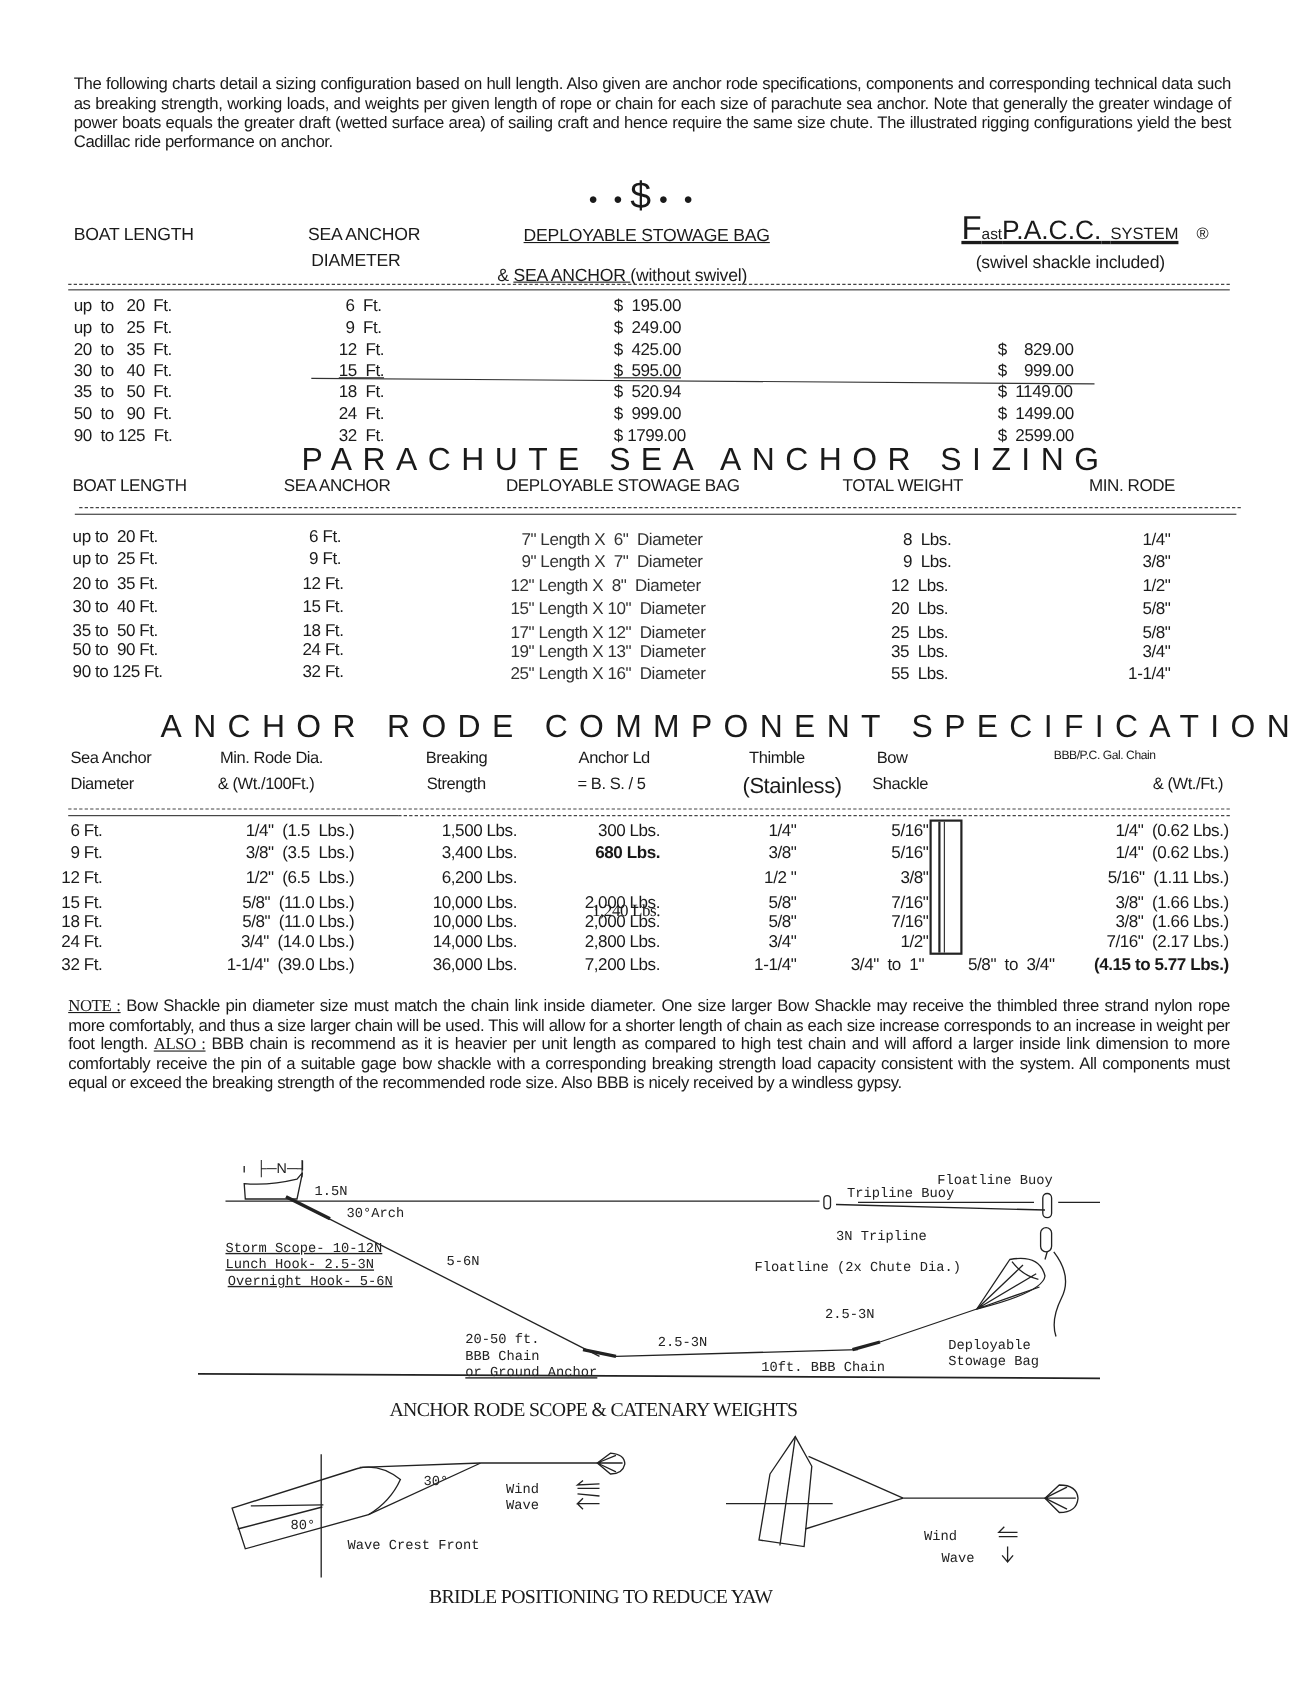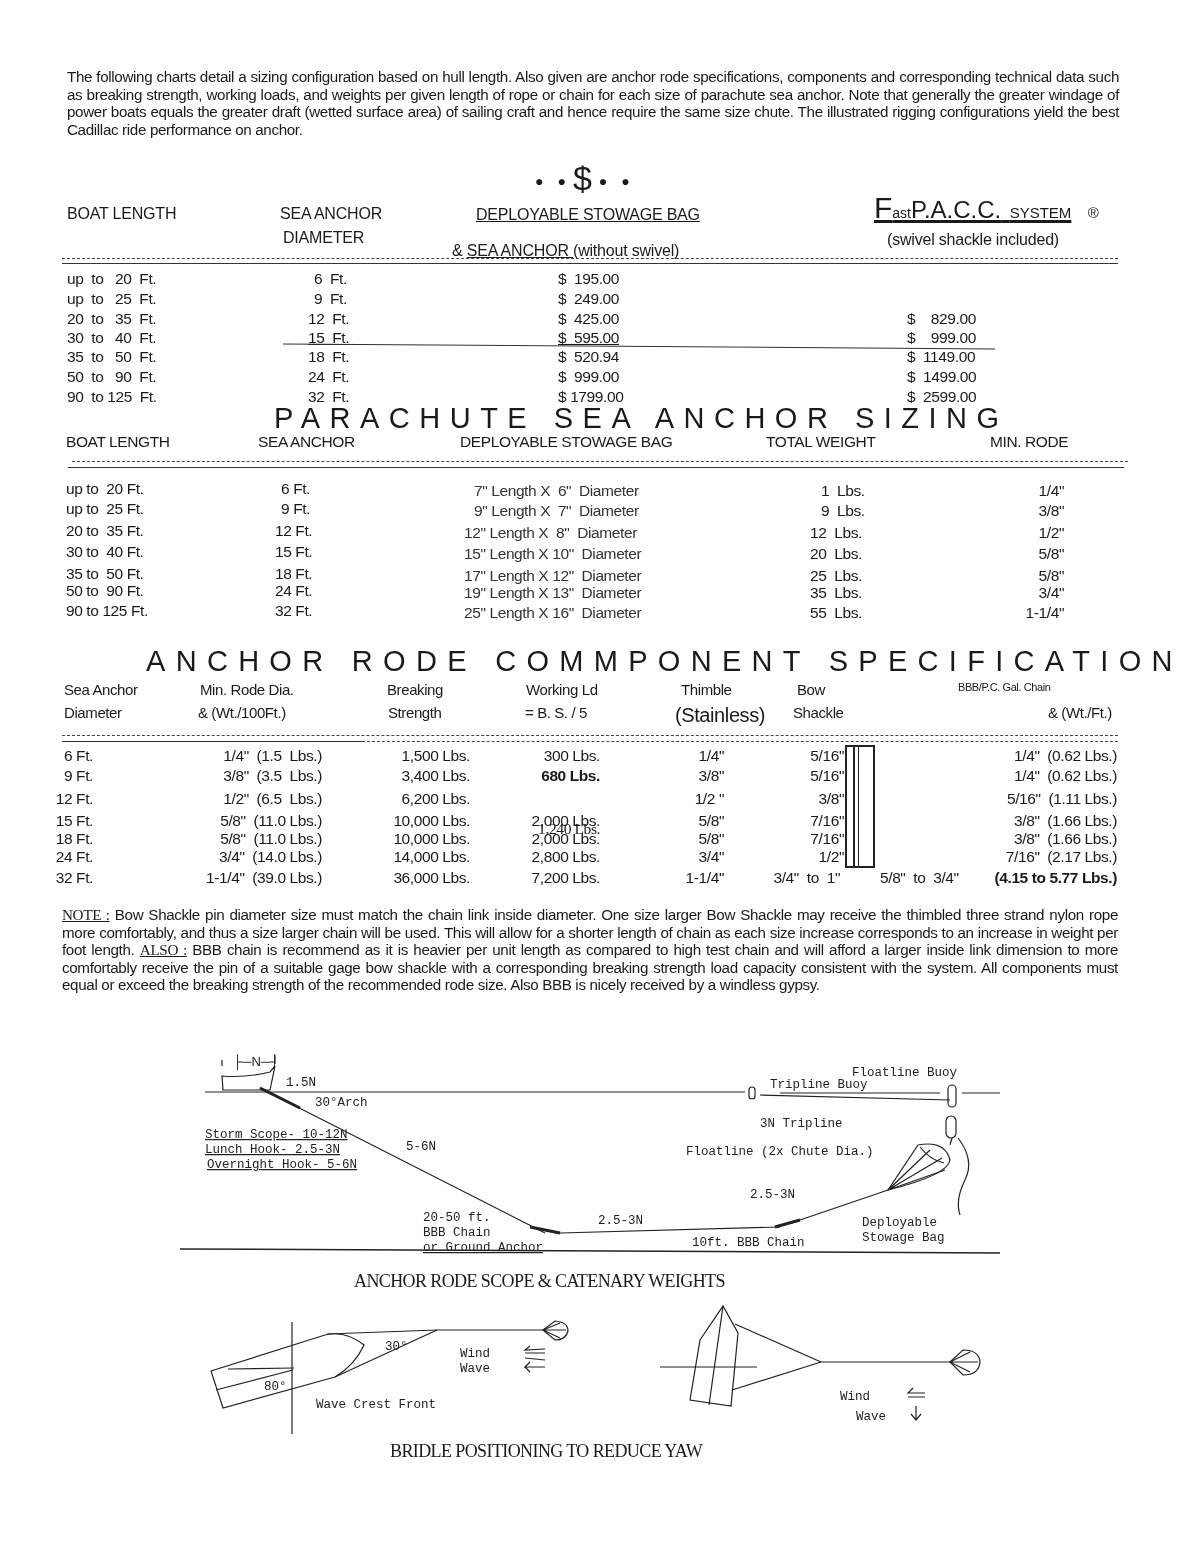--- a/index.html
+++ b/index.html
@@ -98,21 +98,21 @@
     <div class="cell" style="left: 766px; top: 433px;;font-size:15.5px">TOTAL WEIGHT</div>
     <div class="cell" style="left: 990px; top: 433px;;font-size:15.5px">MIN. RODE</div>
   </div>
 <div class="rule" style="top:461px;left:72px;"></div>
 <div class="rule solid" style="top:467px;left:68px;"></div>
 <div id="sizing-rows">
     <div>
       <div class="cell" style="left: 66px; top: 480px;;white-space:pre">up to  20 Ft.</div>
       <div class="cell" style="left: 281px; top: 480px;">6 Ft.</div>
       <div class="cell" style="left: 474px; top: 482px;;white-space:pre;color:#333">7" Length X  6"  Diameter</div>
-      <div class="cell" style="left: 821px; top: 482px;;white-space:pre">1  Lbs.</div>
+      <div class="cell" style="left: 821px; top: 482px;;white-space:pre">8  Lbs.</div>
       <div class="cell" style="top: 482px; right: 120px;">1/4"</div>
     </div>
     <div>
       <div class="cell" style="left: 66px; top: 500px;;white-space:pre">up to  25 Ft.</div>
       <div class="cell" style="left: 281px; top: 500px;">9 Ft.</div>
       <div class="cell" style="left: 474px; top: 502px;;white-space:pre;color:#333">9" Length X  7"  Diameter</div>
       <div class="cell" style="left: 821px; top: 502px;;white-space:pre">9  Lbs.</div>
       <div class="cell" style="top: 502px; right: 120px;">3/8"</div>
     </div>
     <div>
@@ -153,21 +153,21 @@
   </div>
 
 <div class="abs big" style="left:146px;top:645px;letter-spacing:10.3px;">ANCHOR RODE COMMPONENT SPECIFICATIONS</div>
 <div id="rode-headers">
     <div class="cell" style="left: 64px; top: 681px;;font-size:15px">Sea Anchor</div>
     <div class="cell" style="left: 64px; top: 704px;;font-size:15px">Diameter</div>
     <div class="cell" style="left: 200px; top: 681px;;font-size:15px">Min. Rode Dia.</div>
     <div class="cell" style="left: 198px; top: 704px;;font-size:15px">&amp; (Wt./100Ft.)</div>
     <div class="cell" style="left: 387px; top: 681px;;font-size:15px">Breaking</div>
     <div class="cell" style="left: 388px; top: 704px;;font-size:15px">Strength</div>
-    <div class="cell" style="left: 526px; top: 681px;;font-size:15px">Working Ld</div>
+    <div class="cell" style="left: 526px; top: 681px;;font-size:15px">Anchor Ld</div>
     <div class="cell" style="left: 525px; top: 704px;;font-size:15px">= B. S. / 5</div>
     <div class="cell" style="left: 681px; top: 681px;;font-size:15px">Thimble</div>
     <div class="cell" style="left: 675px; top: 704px;;font-size:20px">(Stainless)</div>
     <div class="cell" style="left: 797px; top: 681px;;font-size:15px">Bow</div>
     <div class="cell" style="left: 793px; top: 704px;;font-size:15px">Shackle</div>
     <div class="cell" style="left: 958px; top: 681px;;font-size:11px">BBB/P.C.  Gal. Chain</div>
     <div class="cell" style="left: 1048px; top: 704px;;font-size:15px">&amp; (Wt./Ft.)</div>
   </div>
 <div class="rule" style="top:735px;"></div>
 <div class="rule solid" style="top:741px;left:62px;width:300px;"></div>

